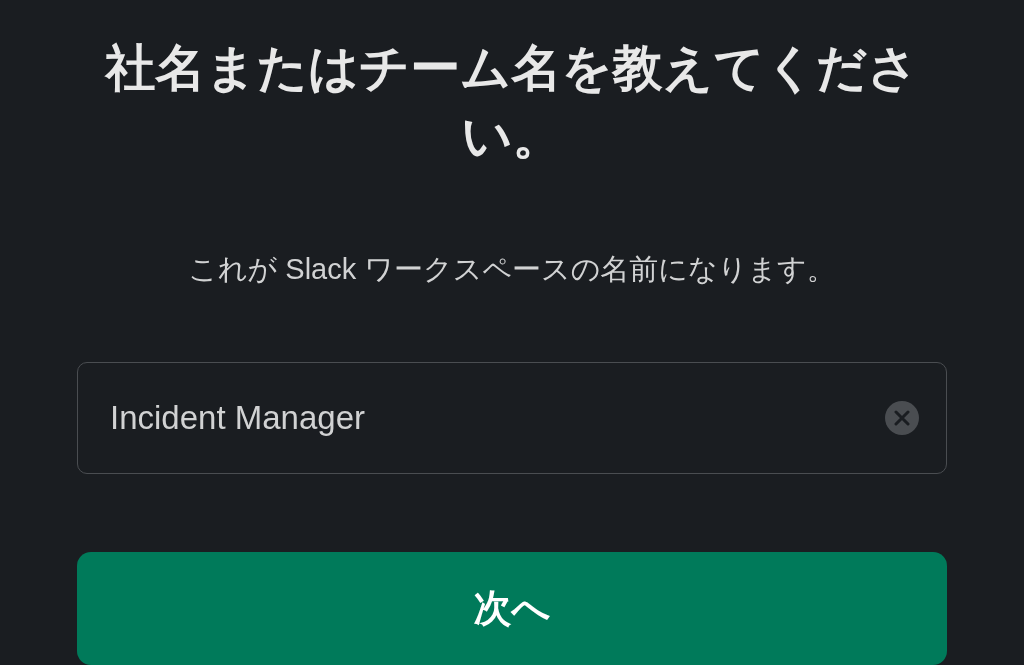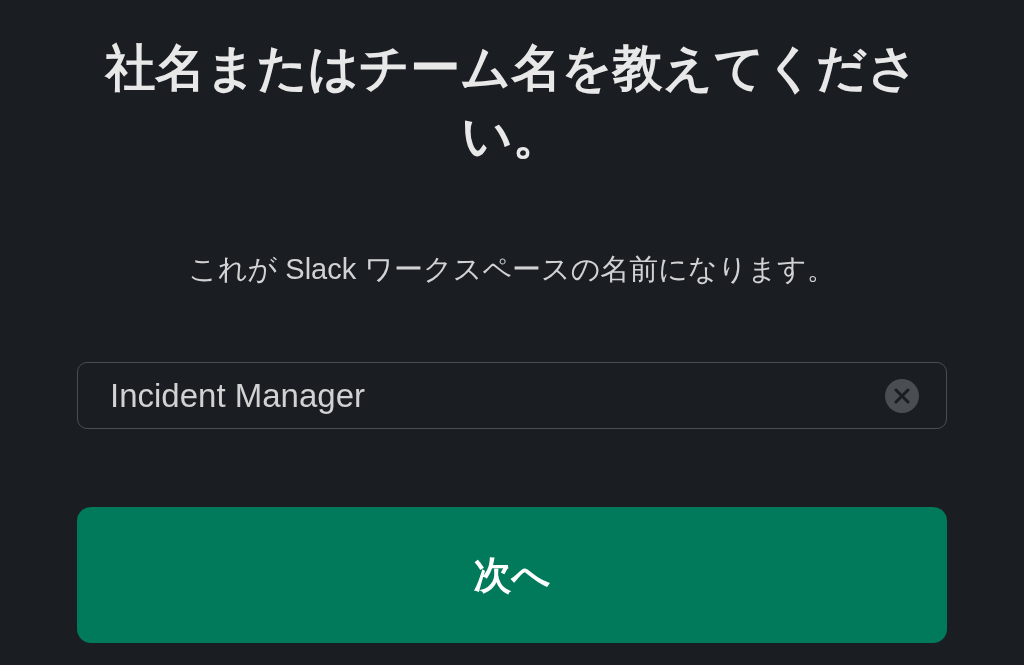--- a/index.html
+++ b/index.html
@@ -39,21 +39,21 @@
     }
     
     .input-wrapper {
       position: relative;
       width: 870px;
       margin-bottom: 78px;
     }
     
     .text-input {
       width: 100%;
-      height: 67px;
+      height: 112px;
       background-color: transparent;
       border: 1px solid #4a4d51;
       border-radius: 10px;
       color: #d1d2d3;
       font-size: 33px;
       font-weight: 400;
       padding: 0 99px 0 32px;
       outline: none;
       font-family: inherit;
     }

